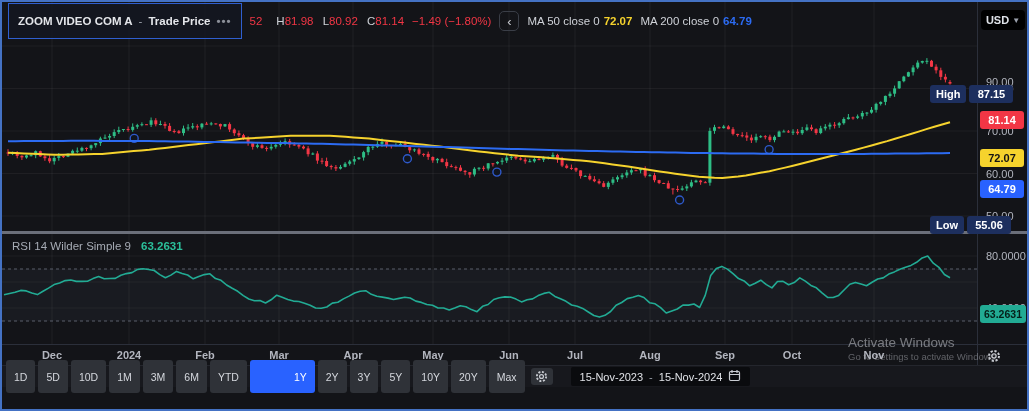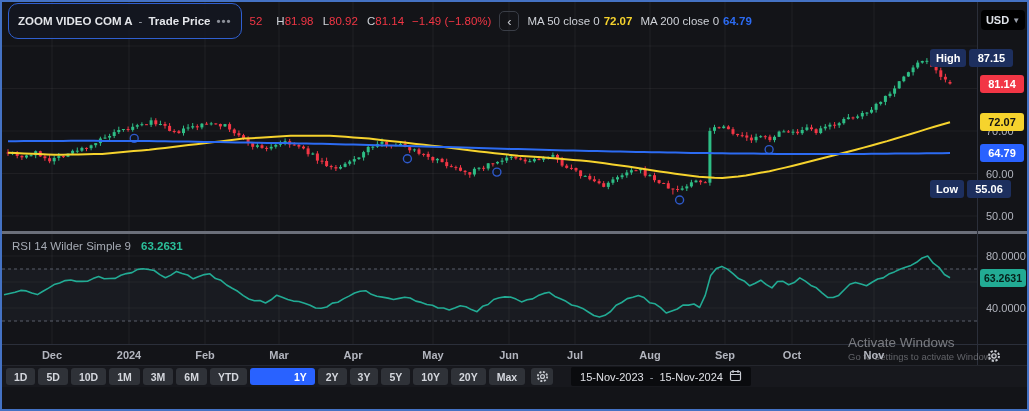--- a/index.html
+++ b/index.html
@@ -1,56 +1,56 @@
 <!DOCTYPE html>
 <html><head>
 <meta charset="utf-8">
 <style>
   html,body{margin:0;padding:0;background:#fff;font-family:"Liberation Sans",sans-serif;}
   .frame{position:relative;width:1029px;height:411px;border:2px solid #4472c4;box-sizing:border-box;background:#131418;overflow:hidden;}
   .app{position:relative;width:1025px;height:385px;background:#131418;}
   #plot{position:absolute;left:0;top:0;}
   
   .legend{position:absolute;left:6px;top:7px;height:24px;display:flex;align-items:center;gap:8px;font-size:11.5px;color:#cfd2d8;white-space:nowrap;z-index:30;}
-  .sym-box{display:flex;align-items:center;gap:6px;border:1px solid #2f5fd0;background:rgba(19,23,33,.92);border-radius:10px;padding:11px 9px;color:#e4e6ea;font-weight:700;font-size:11.5px;}
+  .sym-box{display:flex;align-items:center;gap:6px;border:1px solid #2f5fd0;background:rgba(19,23,33,.92);border-radius:0;padding:11px 9px;color:#e4e6ea;font-weight:700;font-size:11.5px;}
   .sym-sep{color:#9fa4ad;font-weight:400;}
   .dots{color:#8b8f98;letter-spacing:1px;font-weight:700;}
   .red{color:#f23645;}
   .ohlc span.k{color:#cfd2d8;margin-left:6px;}
   .collapse-btn{display:flex;align-items:center;justify-content:center;width:20px;height:20px;border:1px solid #3a3e47;border-radius:5px;background:transparent;color:#c9ccd2;font-size:13px;line-height:1;cursor:pointer;padding:0;}
   .ma-val{font-weight:600;margin-left:4px;}
   
   .rsi-legend{position:absolute;left:10px;top:238px;font-size:11.5px;color:#a6abb4;z-index:30;}
   .rsi-legend .v{color:#2bbf9a;margin-left:7px;font-weight:600;}
   
   .pane-divider{position:absolute;left:0;top:229px;width:1025px;height:3px;background:#6b6f7a;z-index:20;}
   
   .price-axis{position:absolute;left:975px;top:0;width:50px;height:342px;border-left:1px solid #2b2f3a;box-sizing:border-box;z-index:25;}
   .usd-btn{position:absolute;top:8px;left:3px;width:44px;height:20px;background:#000000;border:none;border-radius:4px;color:#dfe2e8;font-weight:700;font-size:11px;display:flex;align-items:center;justify-content:center;gap:3px;cursor:pointer;font-family:inherit;}
   .usd-btn .chev{font-size:8px;color:#9aa0ab;}
   .ax-tick{position:absolute;left:8px;font-size:11px;color:#b2b5be;z-index:1;}
-  .ax-badge{position:absolute;height:18px;display:flex;align-items:stretch;font-weight:700;font-size:11px;z-index:5;}
+  .ax-badge{position:absolute;height:18px;display:flex;align-items:stretch;font-weight:700;font-size:11px;z-index:5;margin-top:36px;}
   .ax-badge .lbl{background:#1d2f5e;color:#fff;border-radius:3px;padding:0 6px;margin-right:3px;display:flex;align-items:center;}
   .ax-badge .val{border-radius:3px;width:44px;display:flex;align-items:center;justify-content:center;}
   #b-high,#b-low{left:-48px;}
   #b-last,#b-ma50,#b-ma200,#b-rsi{left:2px;}
   #b-high .val,#b-low .val{background:#1d2f5e;color:#fff;}
   #b-last .val{background:#f23645;color:#fff;}
   #b-ma50 .val{background:#f6d32d;color:#141414;}
   #b-ma200 .val{background:#2962ff;color:#fff;}
   #b-rsi .val{background:#22ab94;color:#06201a;font-size:10.5px;width:46px;}
   
   .time-axis{position:absolute;left:0;top:342px;width:1025px;height:21px;border-top:1px solid #2b2f3a;box-sizing:border-box;}
   .month-lbl{position:absolute;top:4px;transform:translateX(-50%);font-size:11px;font-weight:700;color:#b2b5be;}
   .axis-vsep{position:absolute;left:975px;top:0;width:1px;height:21px;background:#2b2f3a;}
   .axis-gear{position:absolute;left:984px;top:3px;width:16px;height:16px;display:flex;align-items:center;justify-content:center;cursor:pointer;}
   
   .toolbar{position:absolute;left:0;top:363px;width:1025px;height:22px;background:#17181d;border-top:1px solid #24262d;box-sizing:border-box;display:flex;align-items:center;padding-left:4px;}
   .ranges{display:flex;align-items:center;gap:3px;}
-  .rng-btn{height:17px;padding:0 8px;background:#2f3238;border:none;border-radius:3px;color:#d4d7dd;font-weight:700;font-size:10.5px;display:flex;align-items:center;cursor:pointer;font-family:inherit;}
+  .rng-btn{height:33px;padding:0 8px;background:#2f3238;border:none;border-radius:3px;color:#d4d7dd;font-weight:400;font-size:10.5px;display:flex;align-items:center;cursor:pointer;font-family:inherit;}
   .rng-btn.sel{background:#2962ff;color:#fff;padding-left:44px;}
   .tb-gear{margin-left:6px;height:17px;width:22px;background:#2f3238;border:none;border-radius:3px;display:flex;align-items:center;justify-content:center;cursor:pointer;padding:0;}
   .date-range{margin-left:18px;height:19px;background:#0a0b0e;border-radius:2px;display:flex;align-items:center;gap:6px;padding:0 9px;color:#dfe1e6;font-size:11px;cursor:pointer;}
   .date-range .dash{color:#9aa0ab;}
   
   .watermark{position:absolute;left:846px;top:333px;z-index:40;pointer-events:none;line-height:1.2;}
   .watermark .l1{font-size:13.5px;color:rgba(220,222,228,.5);}
   .watermark .l2{font-size:9.5px;color:rgba(200,203,210,.42);}
   
   .caption{position:absolute;left:0;top:385px;width:1025px;height:22px;background:#ffffff;display:flex;align-items:center;padding-left:7px;box-sizing:border-box;font-weight:700;font-style:italic;font-size:13.5px;color:#0d0d0d;}

